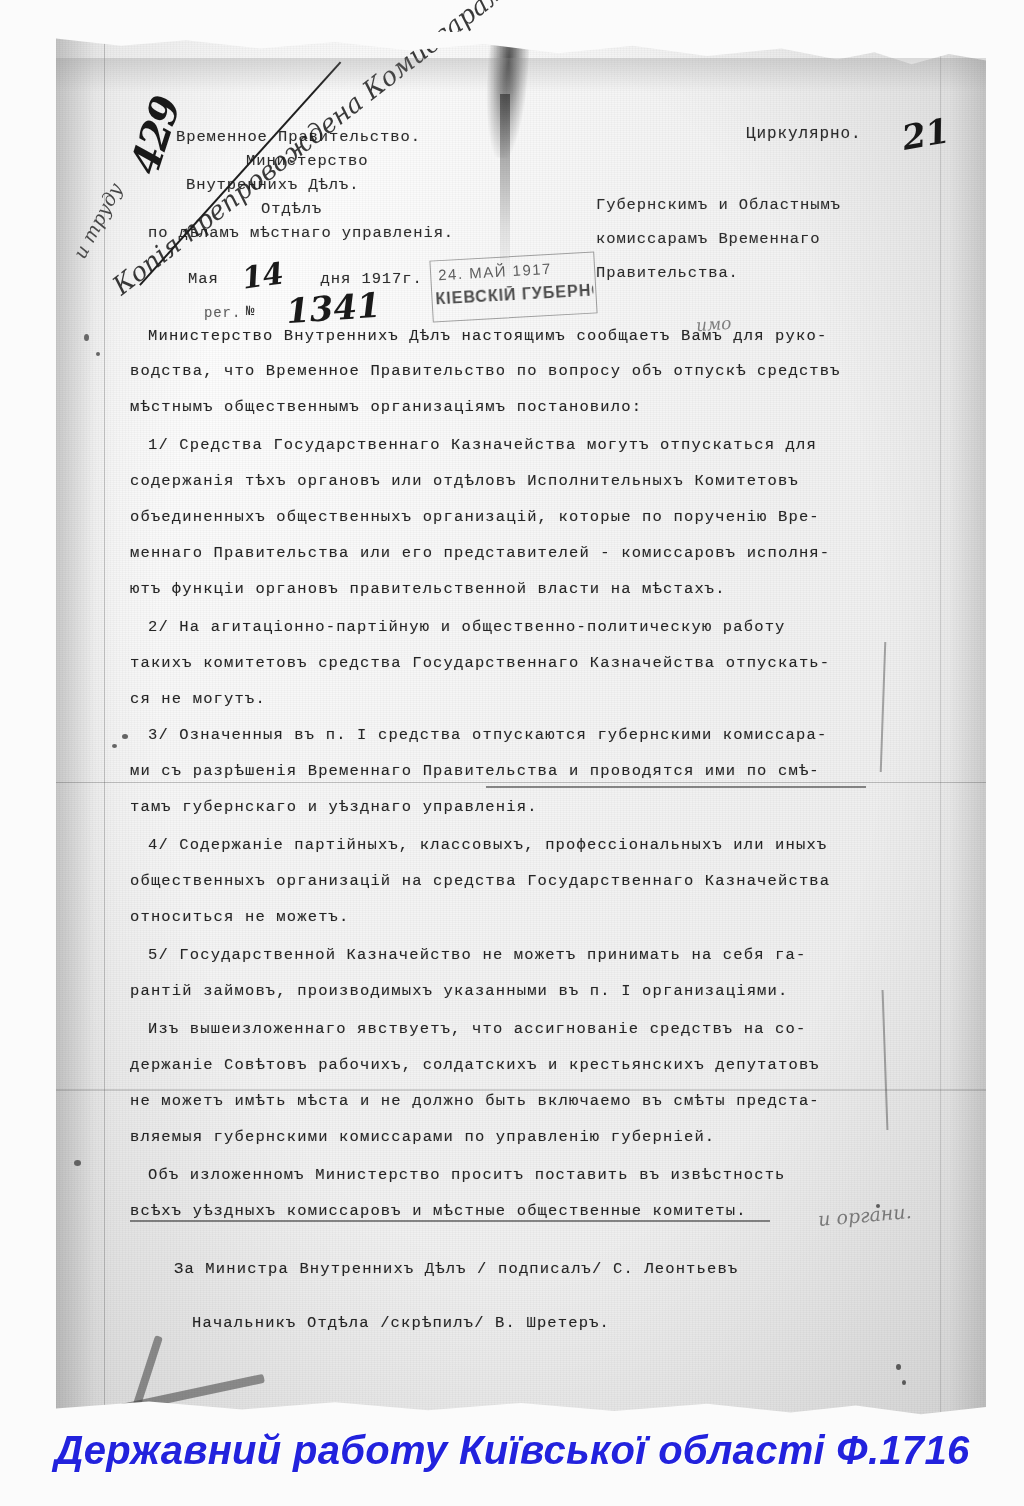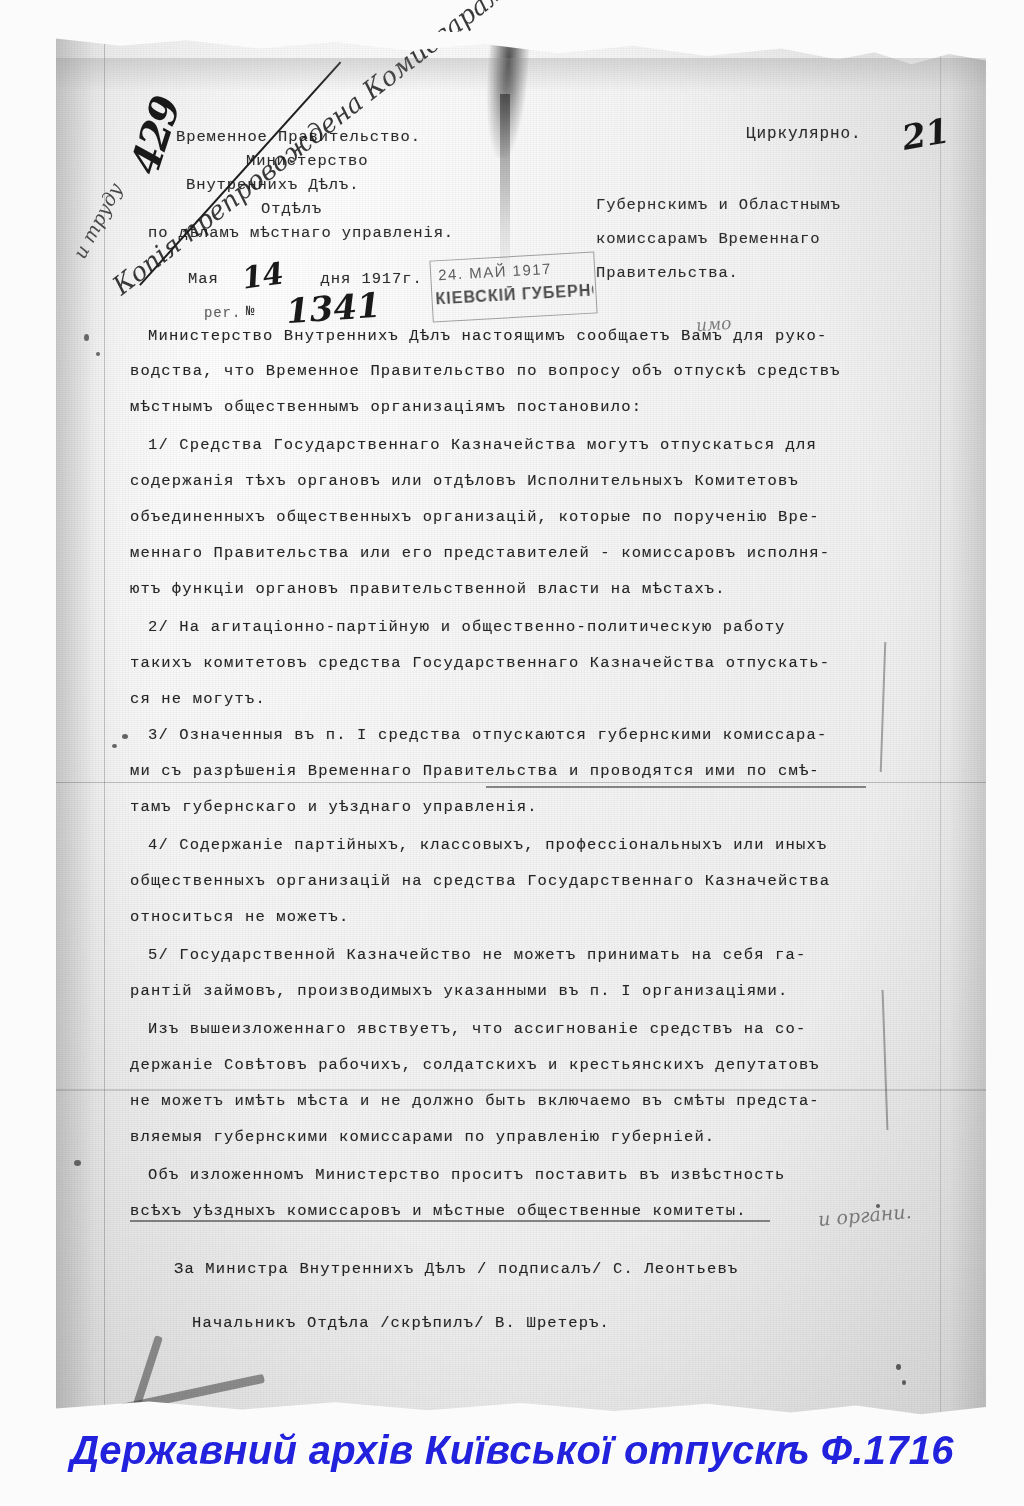--- a/index.html
+++ b/index.html
@@ -391,15 +391,15 @@
     <div class="fold-crease2"></div>
     <div class="crease-h"></div>
     <div class="crease-h2"></div>
     <div class="grain"></div>
     <div class="vignette"></div>
     <div class="tear-top"></div>
     <div class="tear-top-shade"></div>
     <div class="tear-bottom"></div>
   </div>
 
-  <div class="watermark">Державний архів Київської отпускѣ Ф.1716</div>
+  <div class="watermark">Державний работу Київської області Ф.1716</div>
 
 </div>
 
 </body></html>

